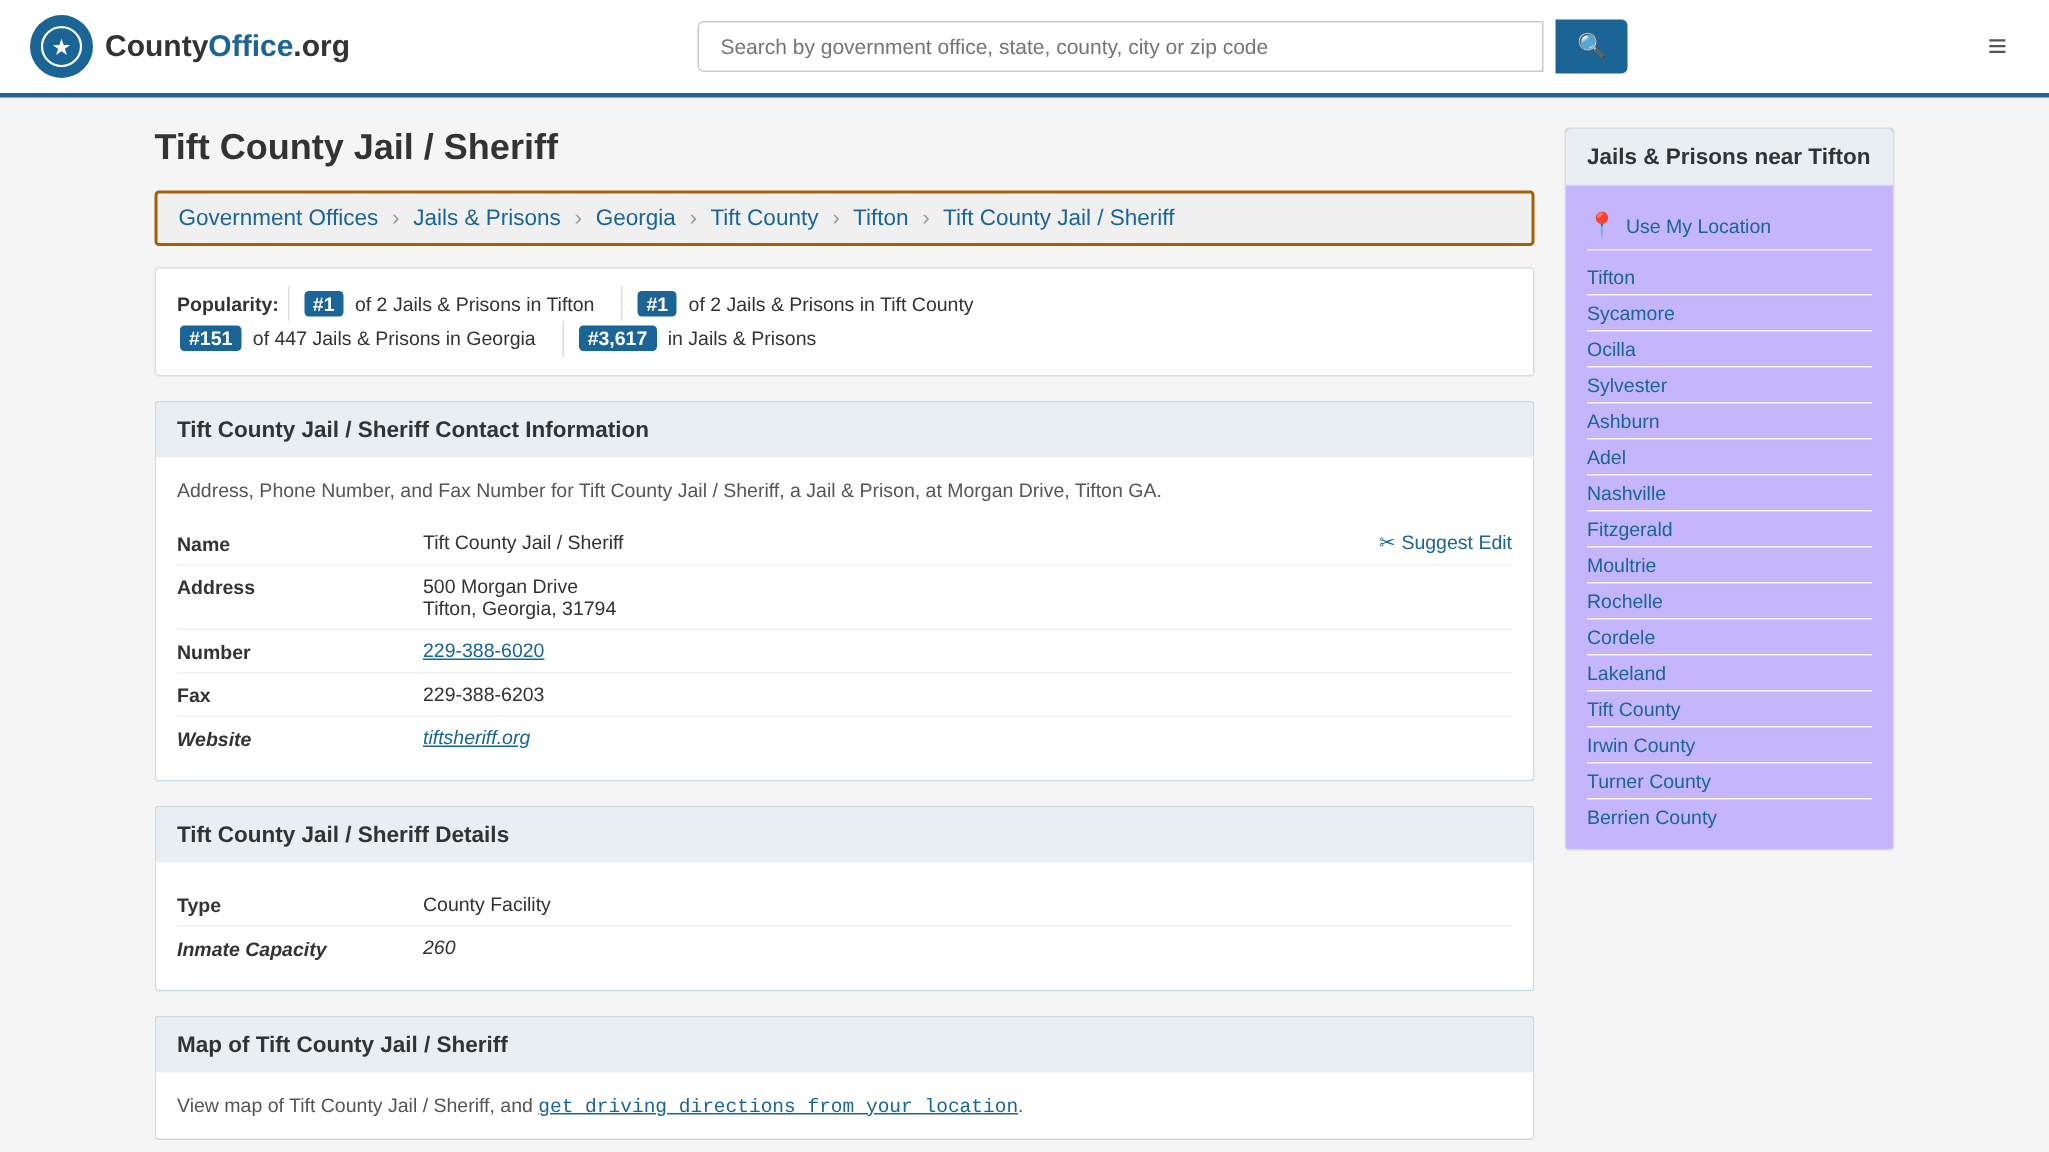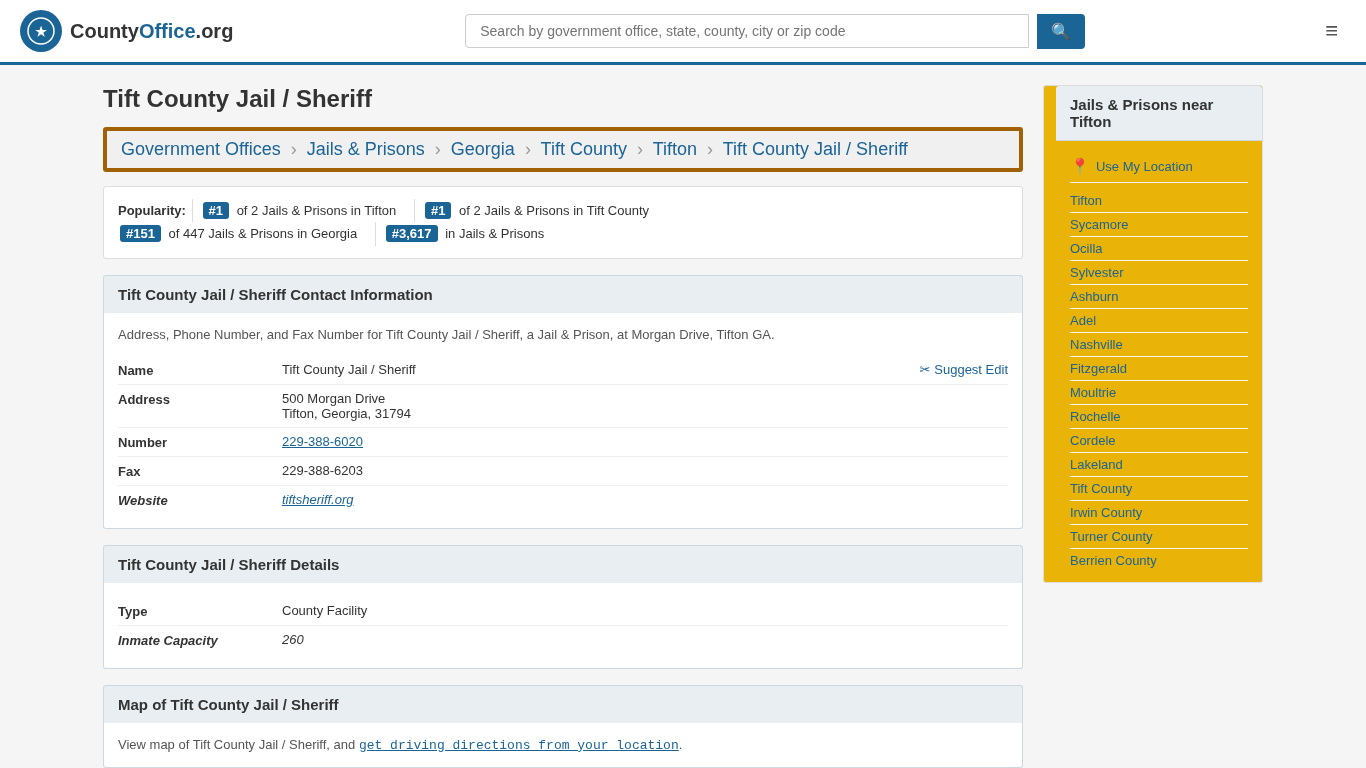--- a/index.html
+++ b/index.html
@@ -92,24 +92,24 @@
     .page-title {
       font-size: 24px;
       font-weight: bold;
       color: #333;
       margin-bottom: 14px;
     }
 
     
     .breadcrumb {
       background: #f0f0f0;
-      border: 4px solid #a16207;
+      border: 2px solid #a16207;
       padding: 8px 14px;
       border-radius: 3px;
-      font-size: 18px;
+      font-size: 15px;
       color: #555;
       margin-bottom: 14px;
     }
     .breadcrumb a {
       color: #1a6496;
       text-decoration: none;
     }
     .breadcrumb .sep { margin: 0 5px; color: #999; }
 
     
@@ -200,24 +200,23 @@
       color: #1a6496;
       text-decoration: none;
       font-size: 13px;
       display: flex;
       align-items: center;
       gap: 4px;
     }
 
     
     .sidebar-box {
-      background: #eab308;
+      background: #c4b5fd;
       border: 1px solid #ddd;
       border-radius: 3px;
-      padding-left: 12px;
     }
     .sidebar-header {
       background: #e8eef2;
       border-bottom: 1px solid #ccd9e0;
       padding: 10px 14px;
       font-size: 15px;
       font-weight: bold;
       color: #333;
       border-radius: 3px 3px 0 0;
     }

